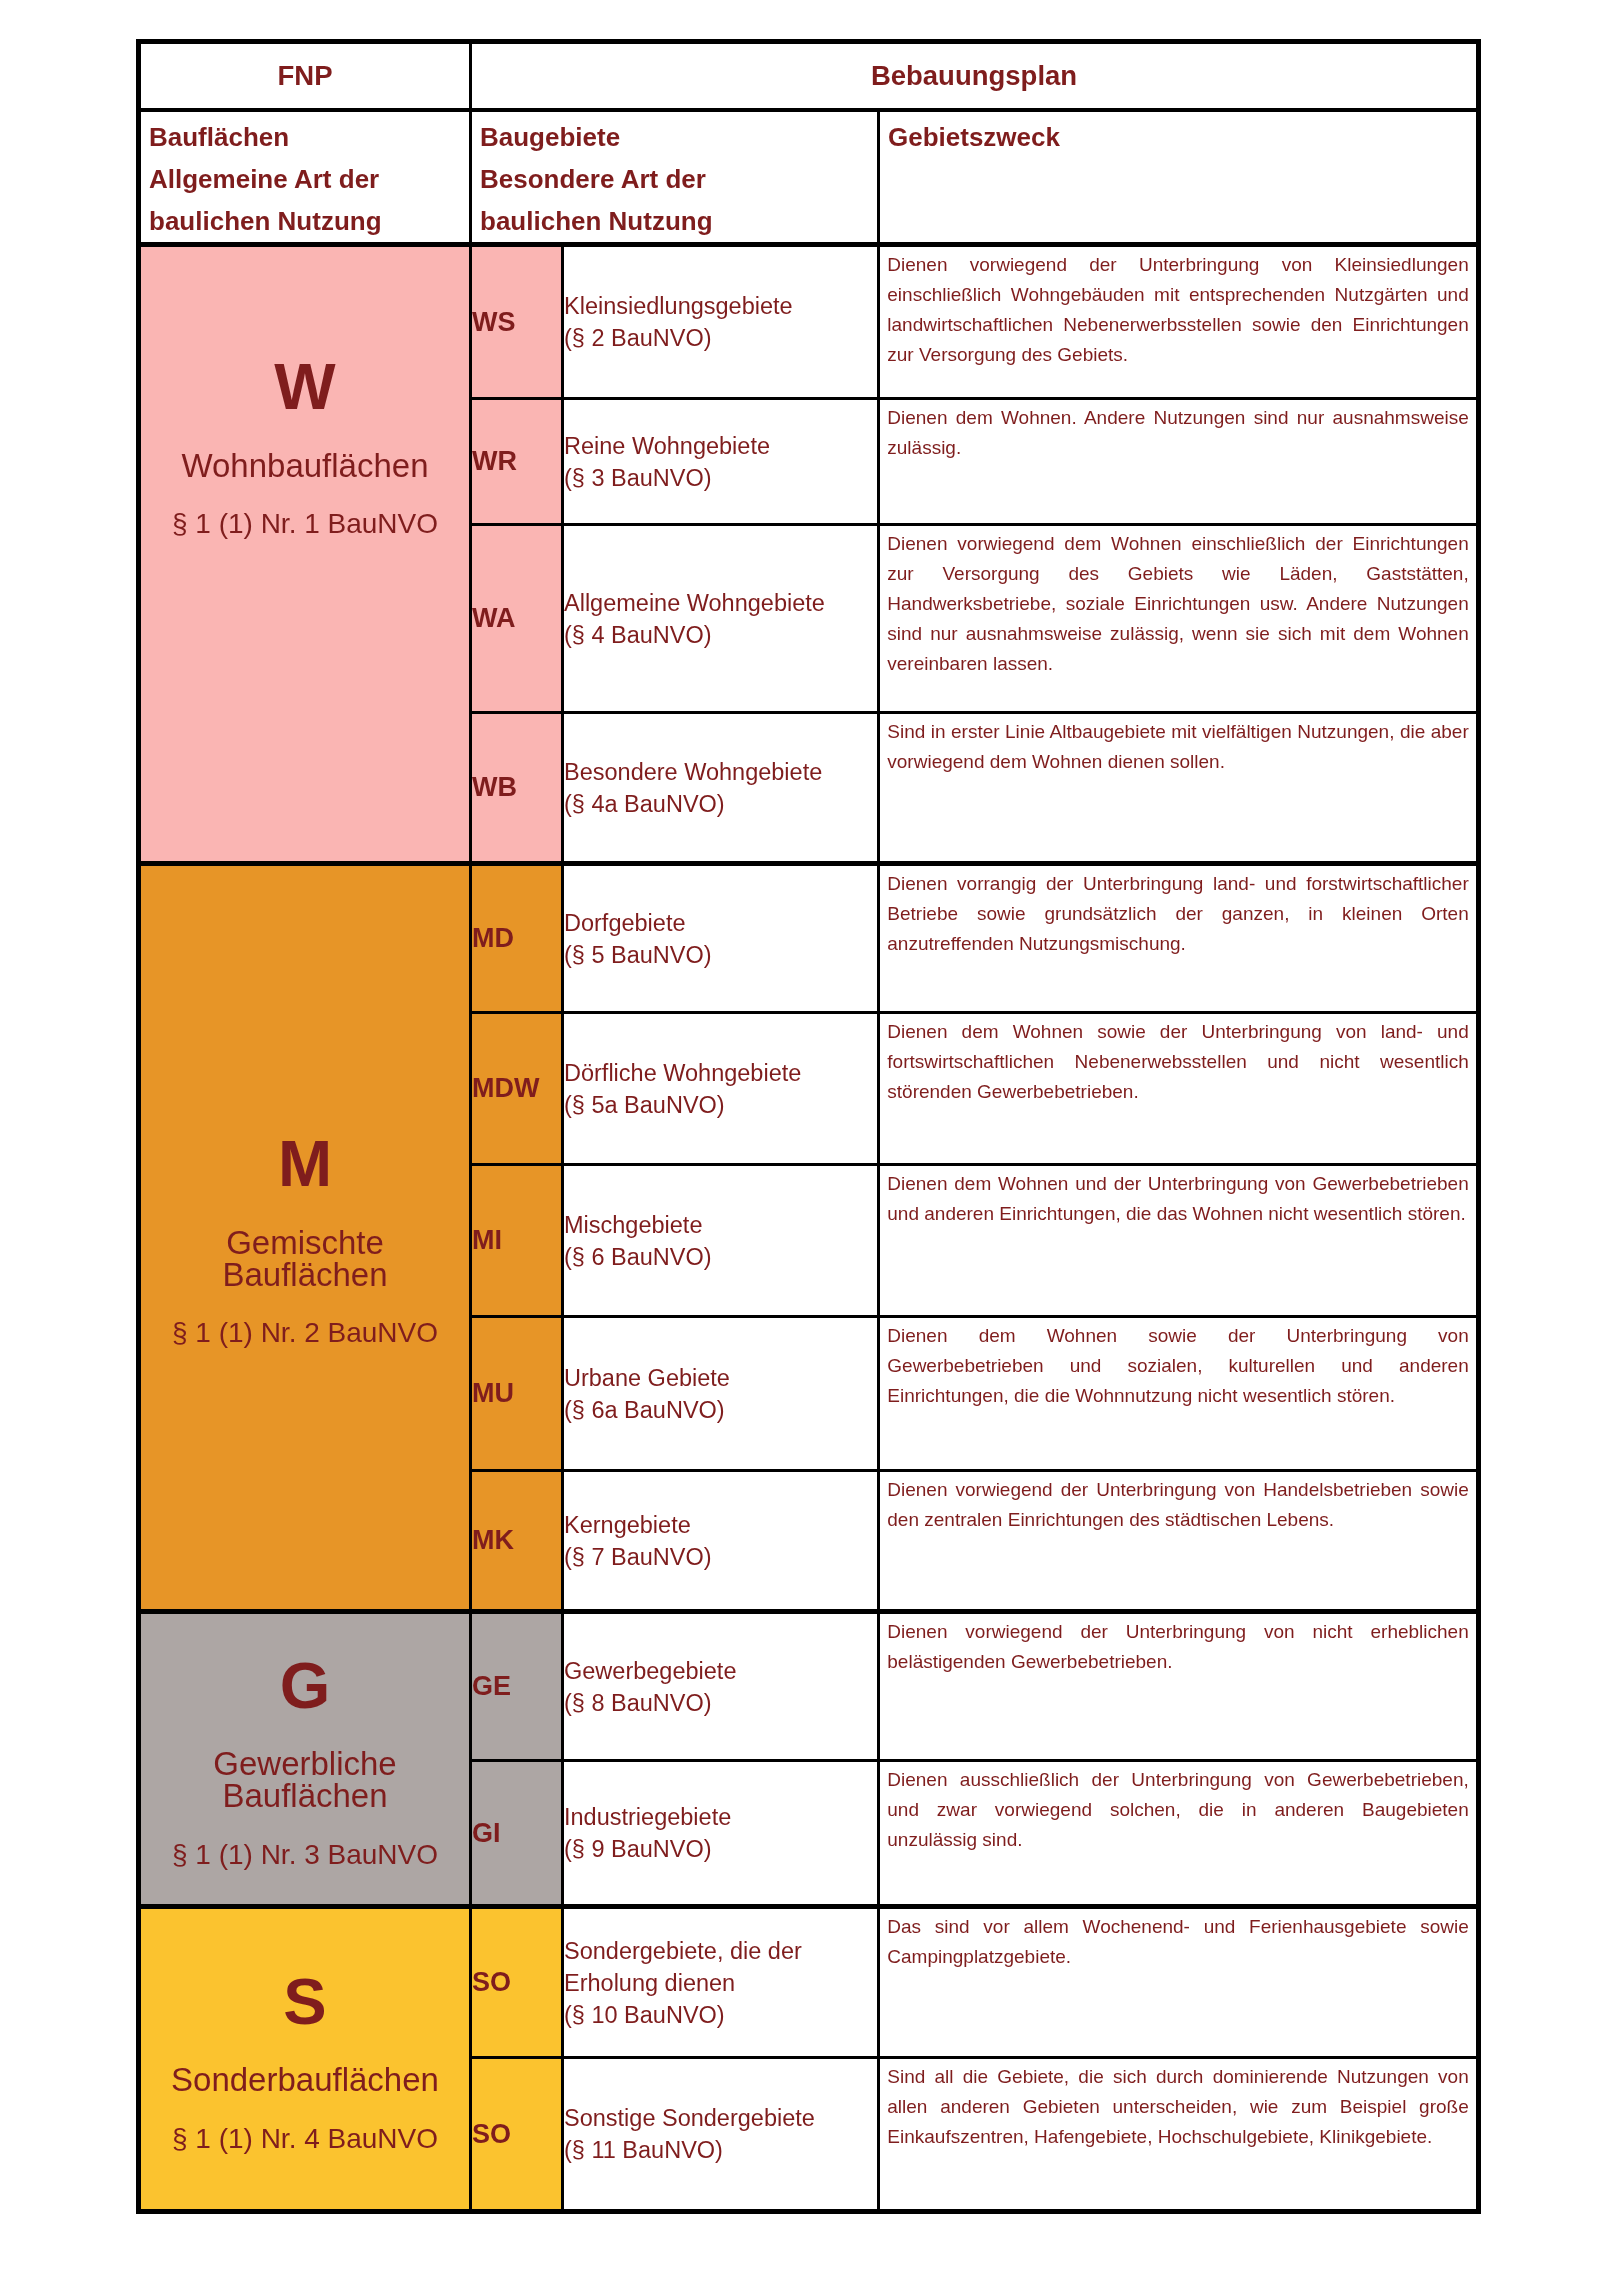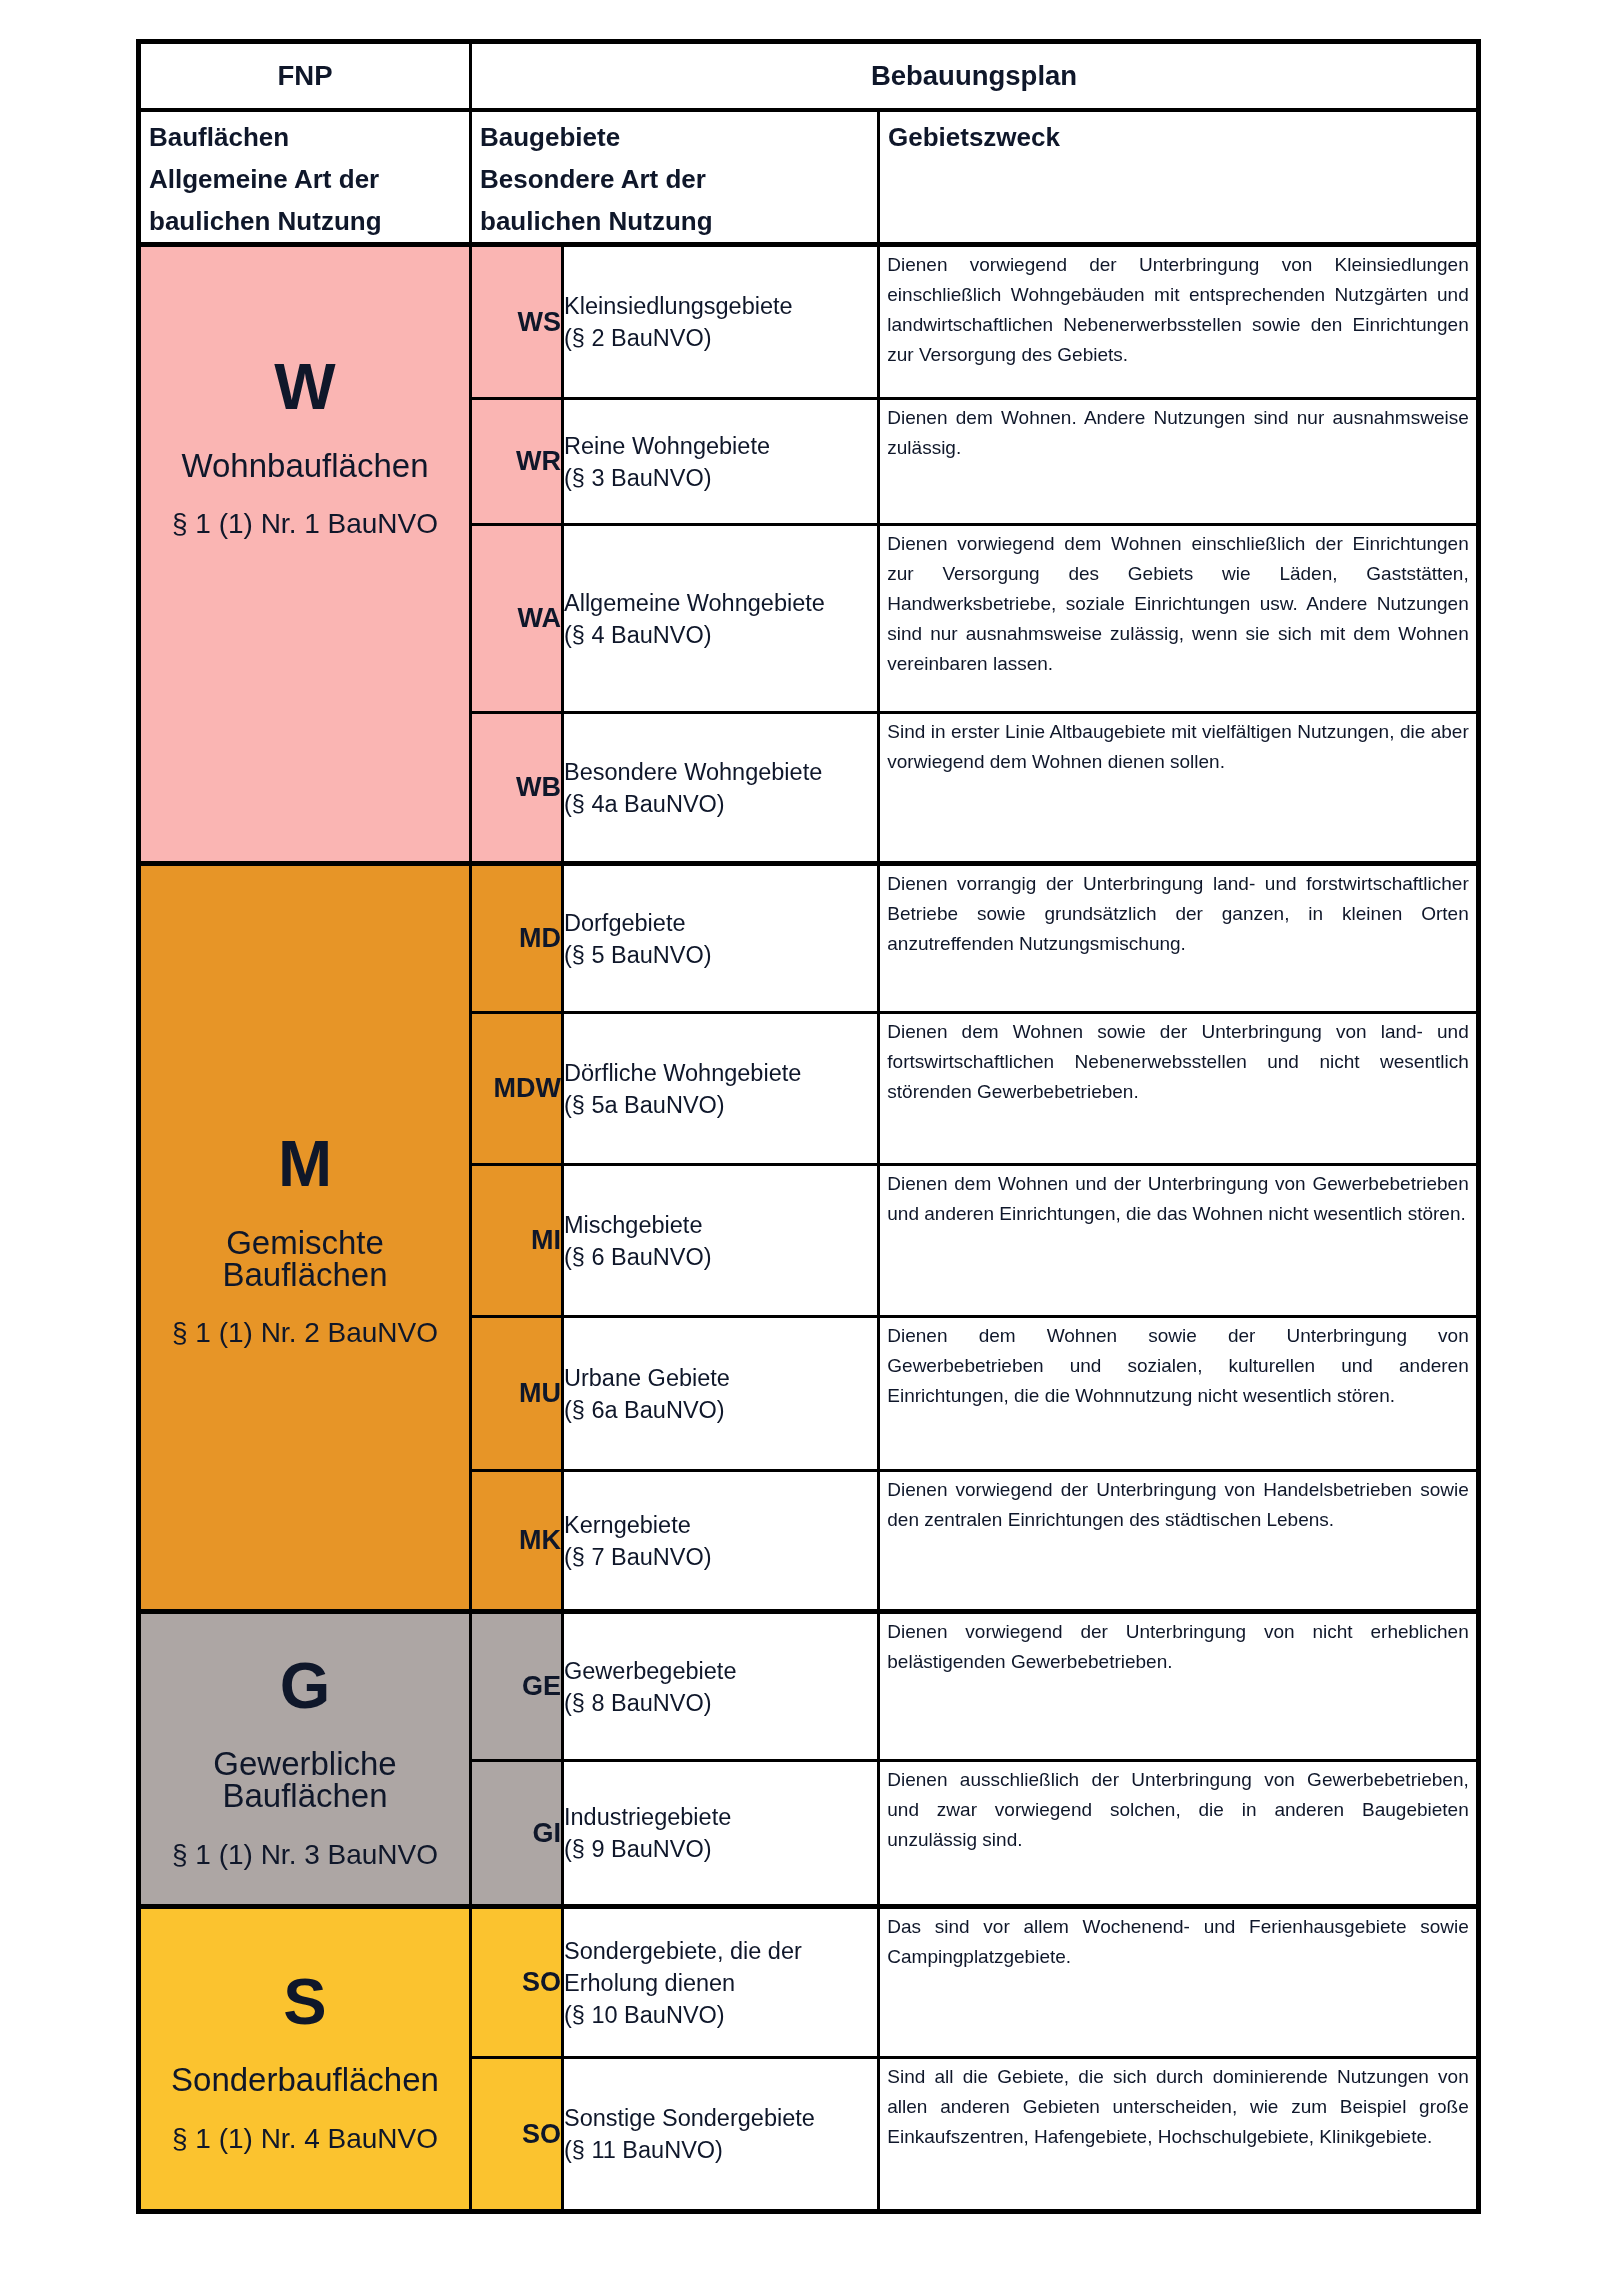--- a/index.html
+++ b/index.html
@@ -1,21 +1,21 @@
 <!DOCTYPE html>
 <html style="font-size:13px"><head>
 <meta charset="utf-8">
 <style>
   html,body{margin:0;padding:0;background:#ffffff;}
   .page{
     position:relative;
     width:1621px;height:2295px;
     background:#ffffff;
     font-family:"Liberation Sans", sans-serif;
-    color:#0f172a;
+    color:#7f1d1d;
   }
   table.plan{
     position:absolute;left:136px;top:39px;
     width:1340px;
     border-collapse:collapse;
     table-layout:fixed;
     border:5.7px solid #000;
   }
   col.c1{width:332px;}
   col.c2{width:92px;}
@@ -68,21 +68,21 @@
     display:flex;flex-direction:column;
     align-items:center;justify-content:center;
     gap:27.5px;text-align:center;
   }
   .ginner-w{padding-bottom:219px;}
   .gletter{font-size:65px;font-weight:bold;line-height:71px;}
   .gname{font-size:33px;line-height:32px;}
   .glaw{font-size:28px;line-height:29px;}
   
   .code{
-    text-align:right;vertical-align:middle;
+    text-align:left;vertical-align:middle;
     font-size:27px;font-weight:bold;
   }
   
   .name{
     text-align:left;vertical-align:middle;
     font-size:23.5px;line-height:32px;
   }
   
   .zweck{
     vertical-align:top;

